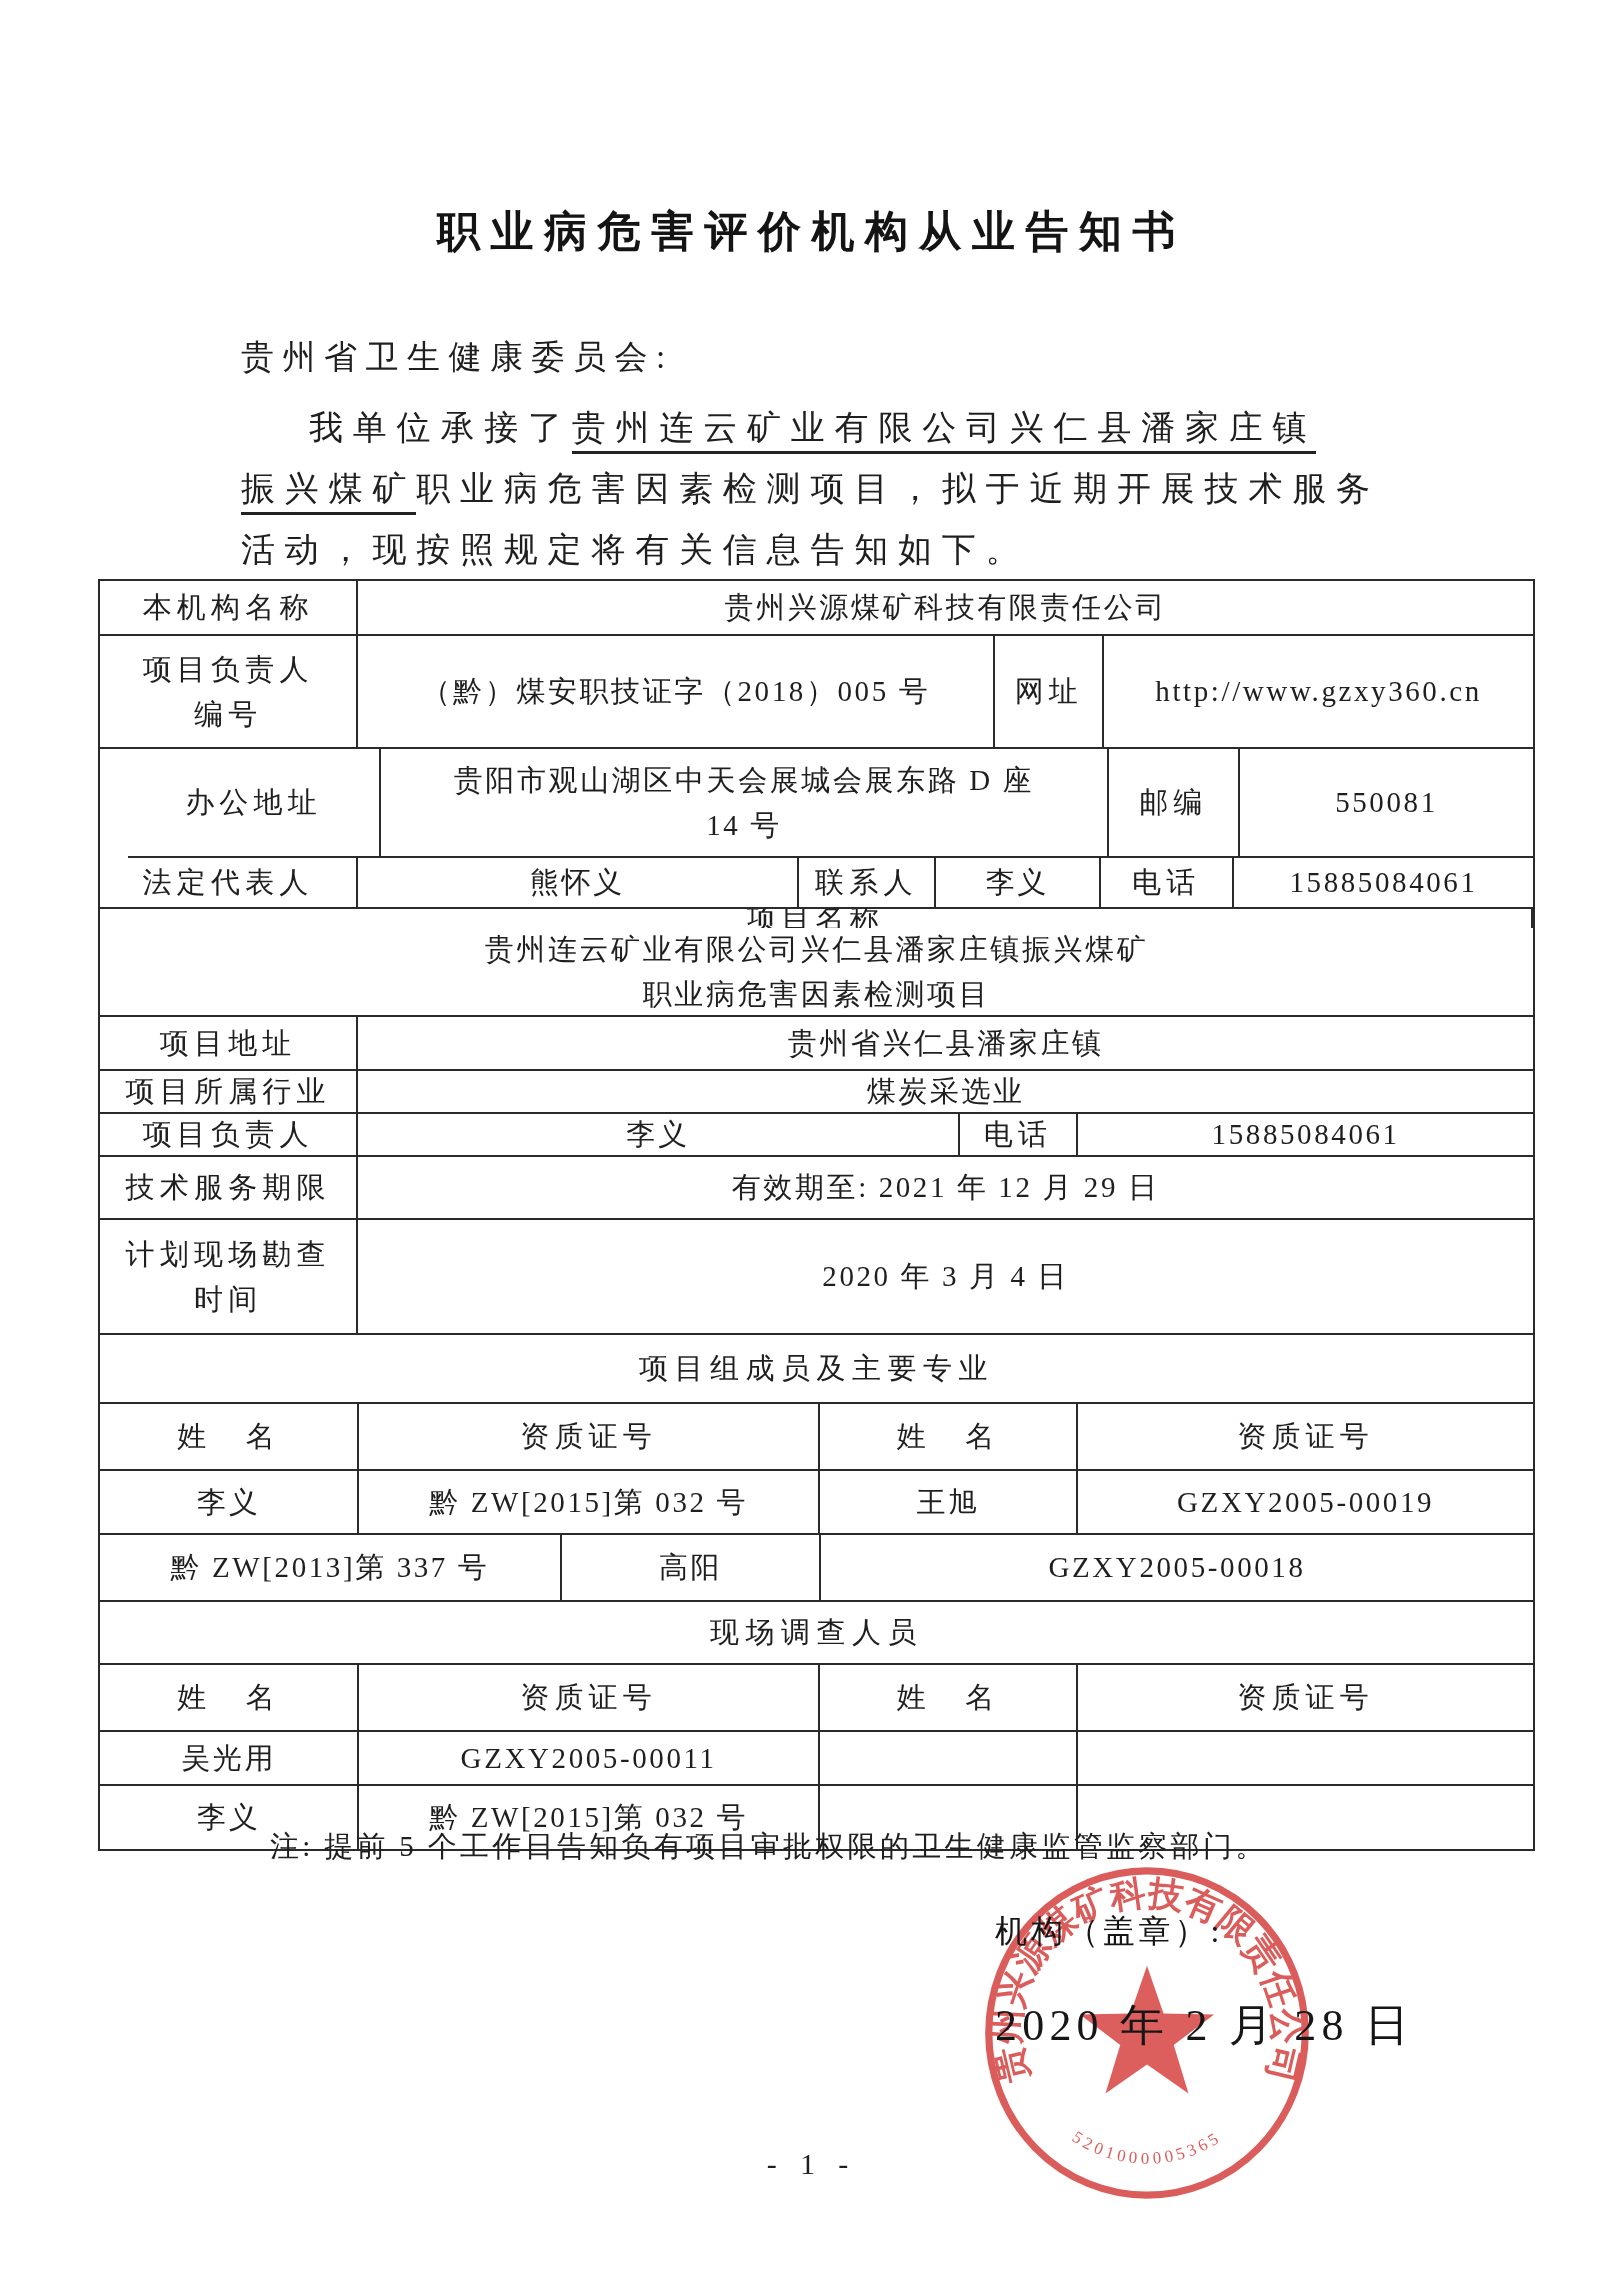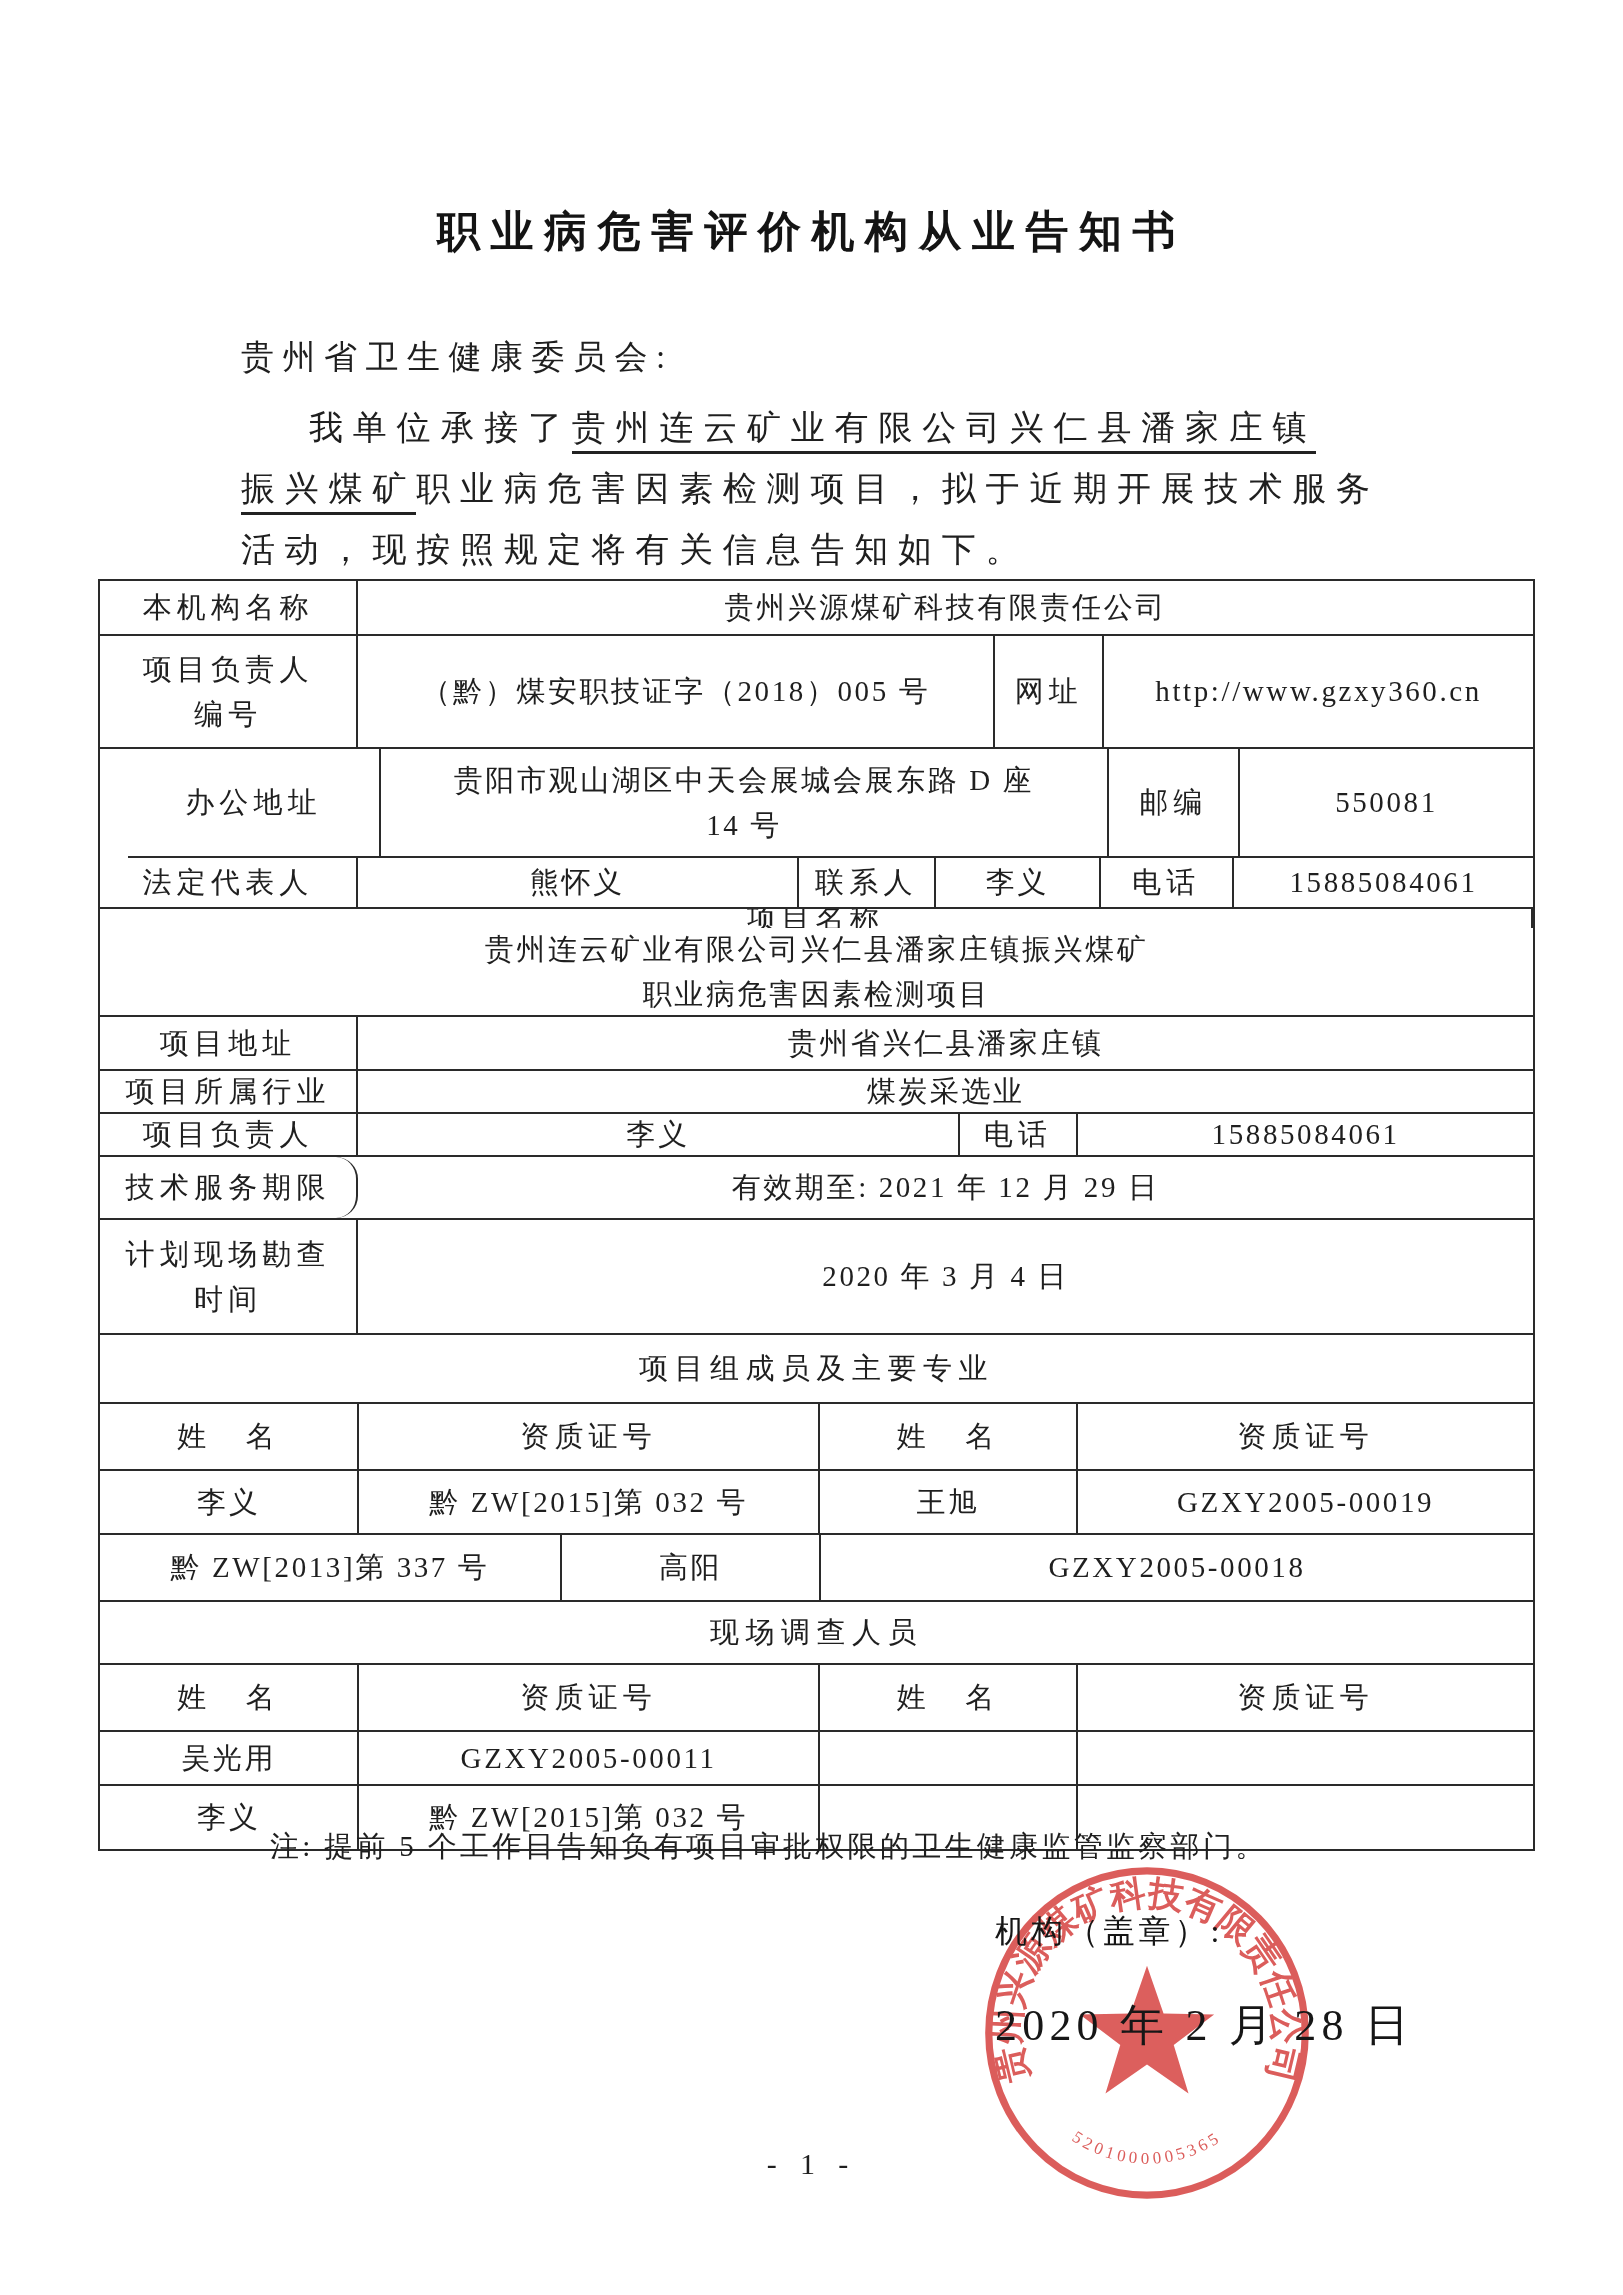--- a/index.html
+++ b/index.html
@@ -91,21 +91,21 @@
         <div class="tcell label" style="flex: 0 1 259px;">项目所属行业</div>
         <div class="tcell value" style="flex: 1 1 1178px;">煤炭采选业</div>
       </div>
       <div class="trow" style="height: 41px;">
         <div class="tcell label" style="flex: 0 1 259px;">项目负责人</div>
         <div class="tcell value" style="flex: 0 1 603px;">李义</div>
         <div class="tcell label" style="flex: 0 1 119px;">电话</div>
         <div class="tcell value" style="flex: 1 1 456px;">15885084061</div>
       </div>
       <div class="trow" style="height: 61px;">
-        <div class="tcell label" style="flex: 0 1 259px; border-radius: 22px;">技术服务期限</div>
+        <div class="tcell label" style="flex: 0 1 259px;">技术服务期限</div>
         <div class="tcell value" style="flex: 1 1 1178px;">有效期至: 2021 年 12 月 29 日</div>
       </div>
       <div class="trow" style="height: 113px;">
         <div class="tcell label" style="flex: 0 1 259px;">计划现场勘查
 时间</div>
         <div class="tcell value" style="flex: 1 1 1178px;">2020 年 3 月 4 日</div>
       </div>
       <div class="trow" style="height: 67px;">
         <div class="tcell section" style="flex: 1 1 1437px;">项目组成员及主要专业</div>
       </div>

